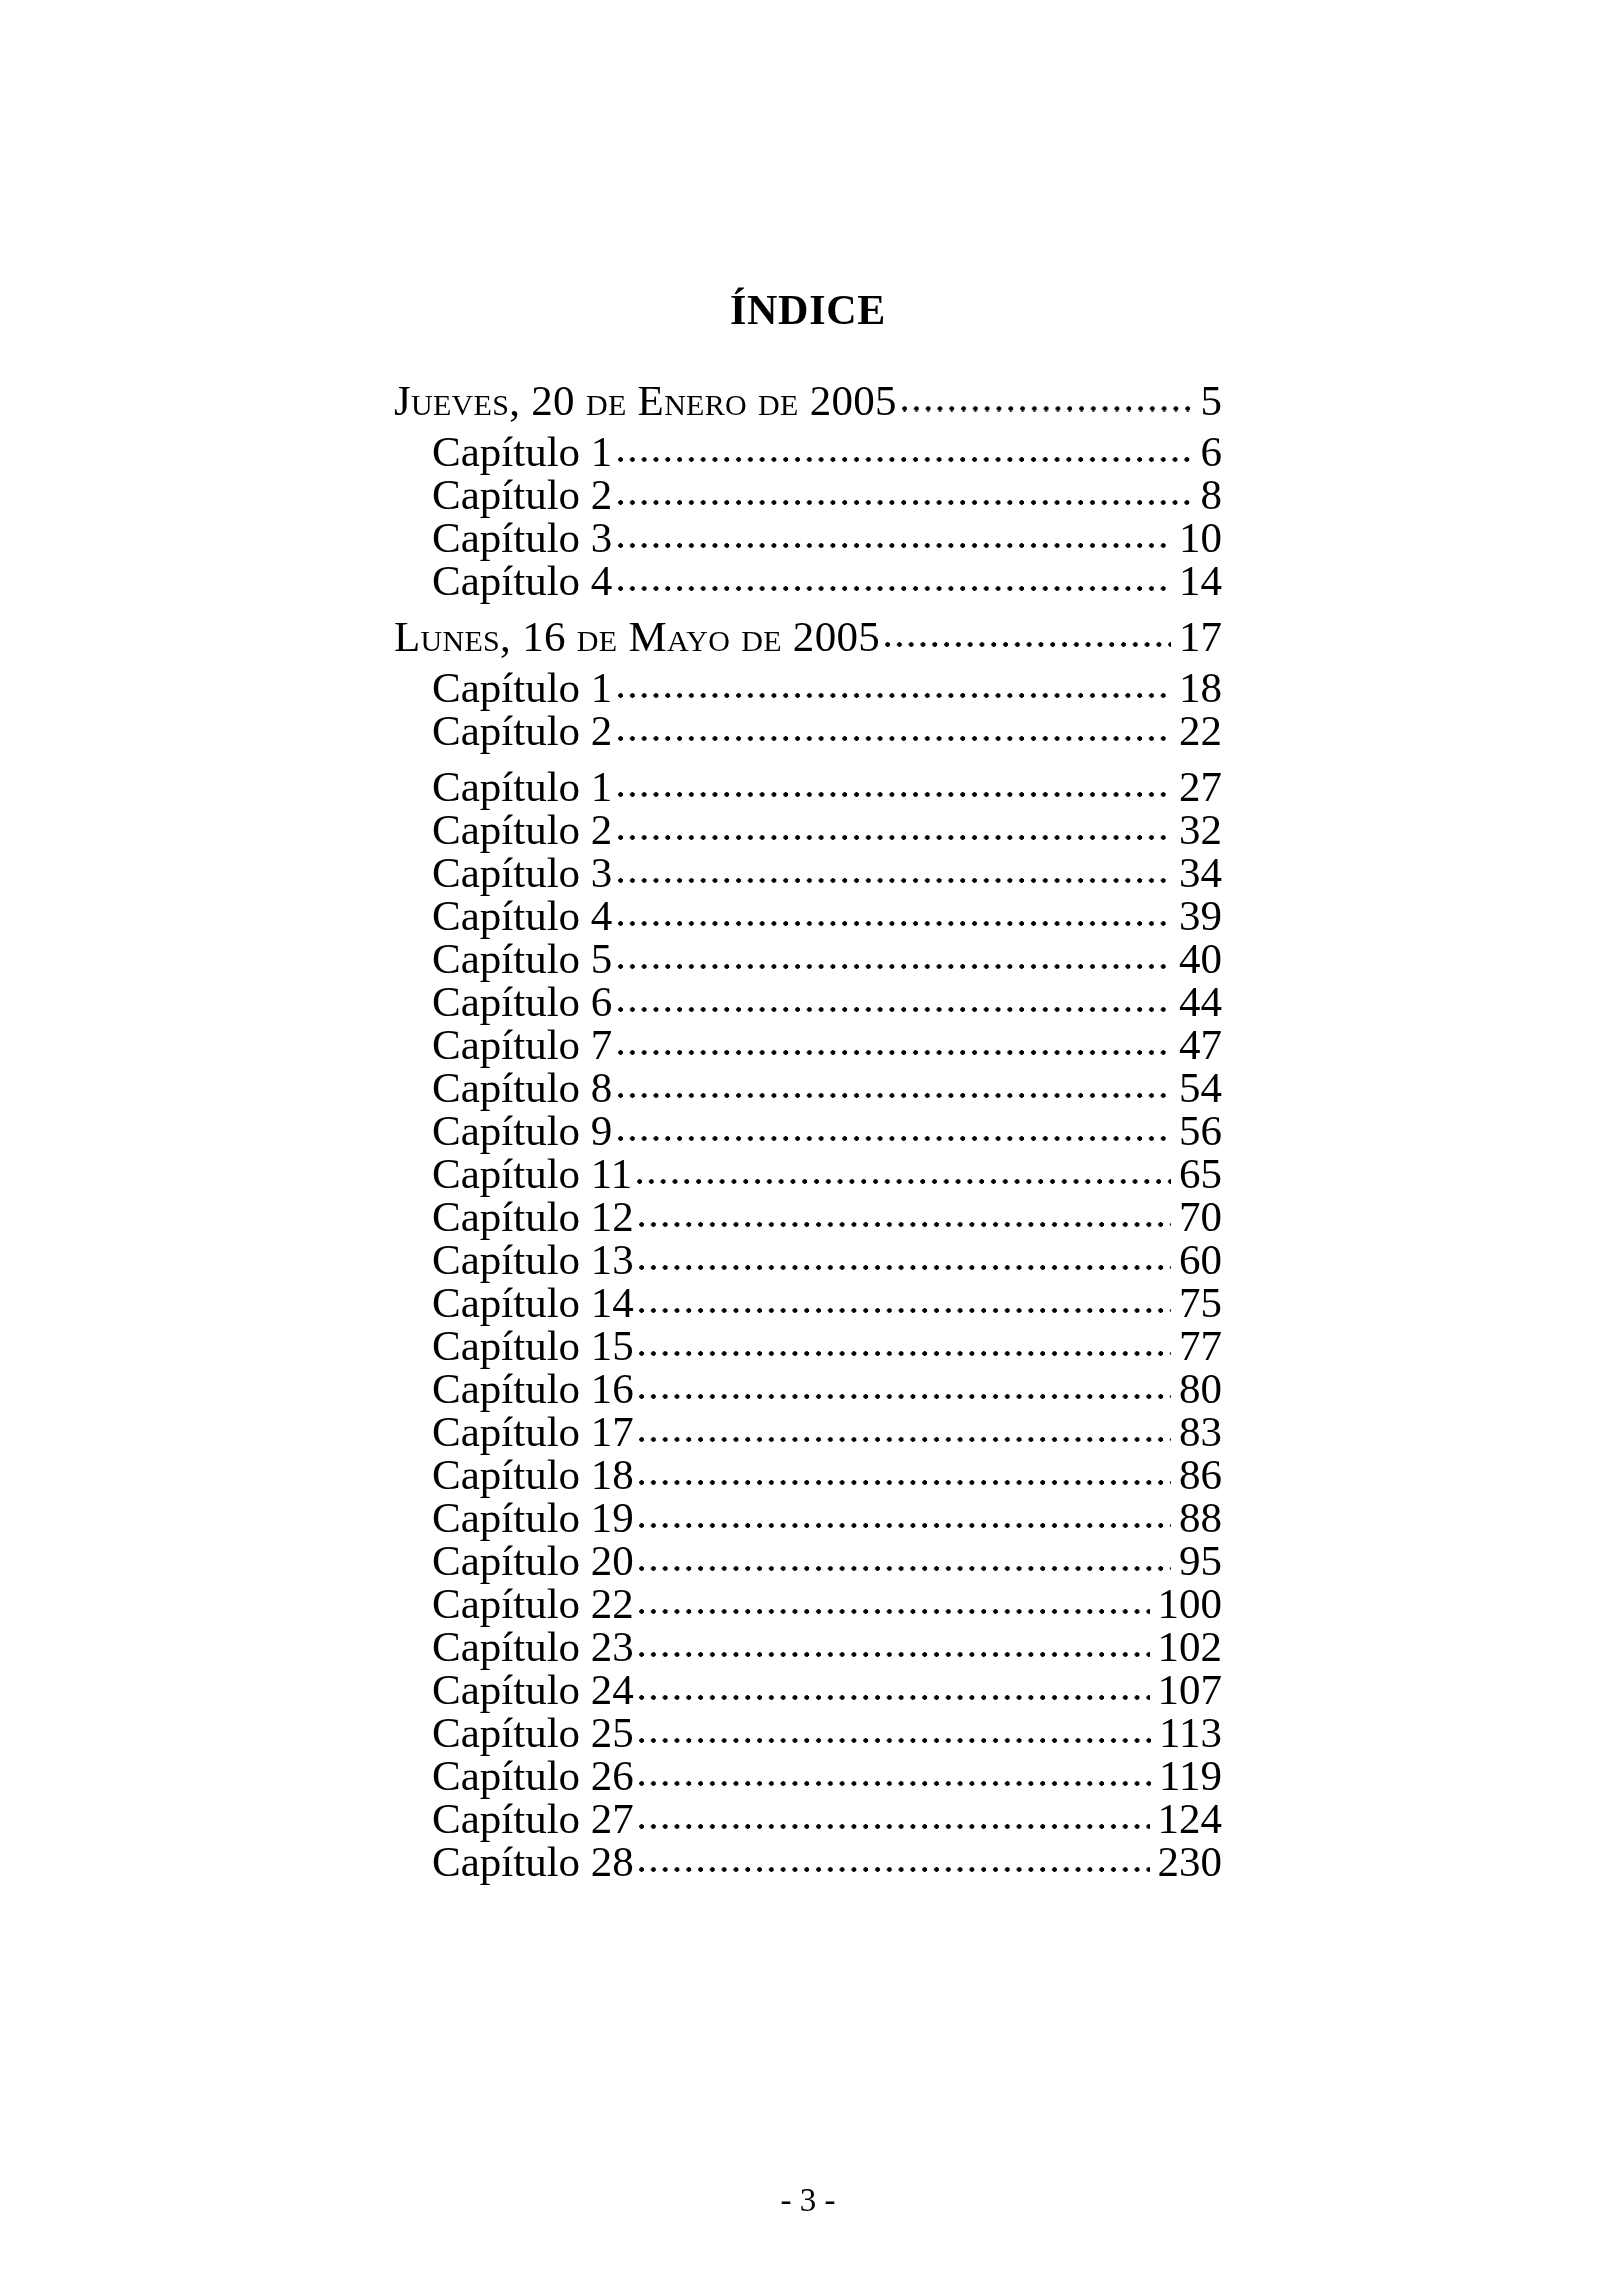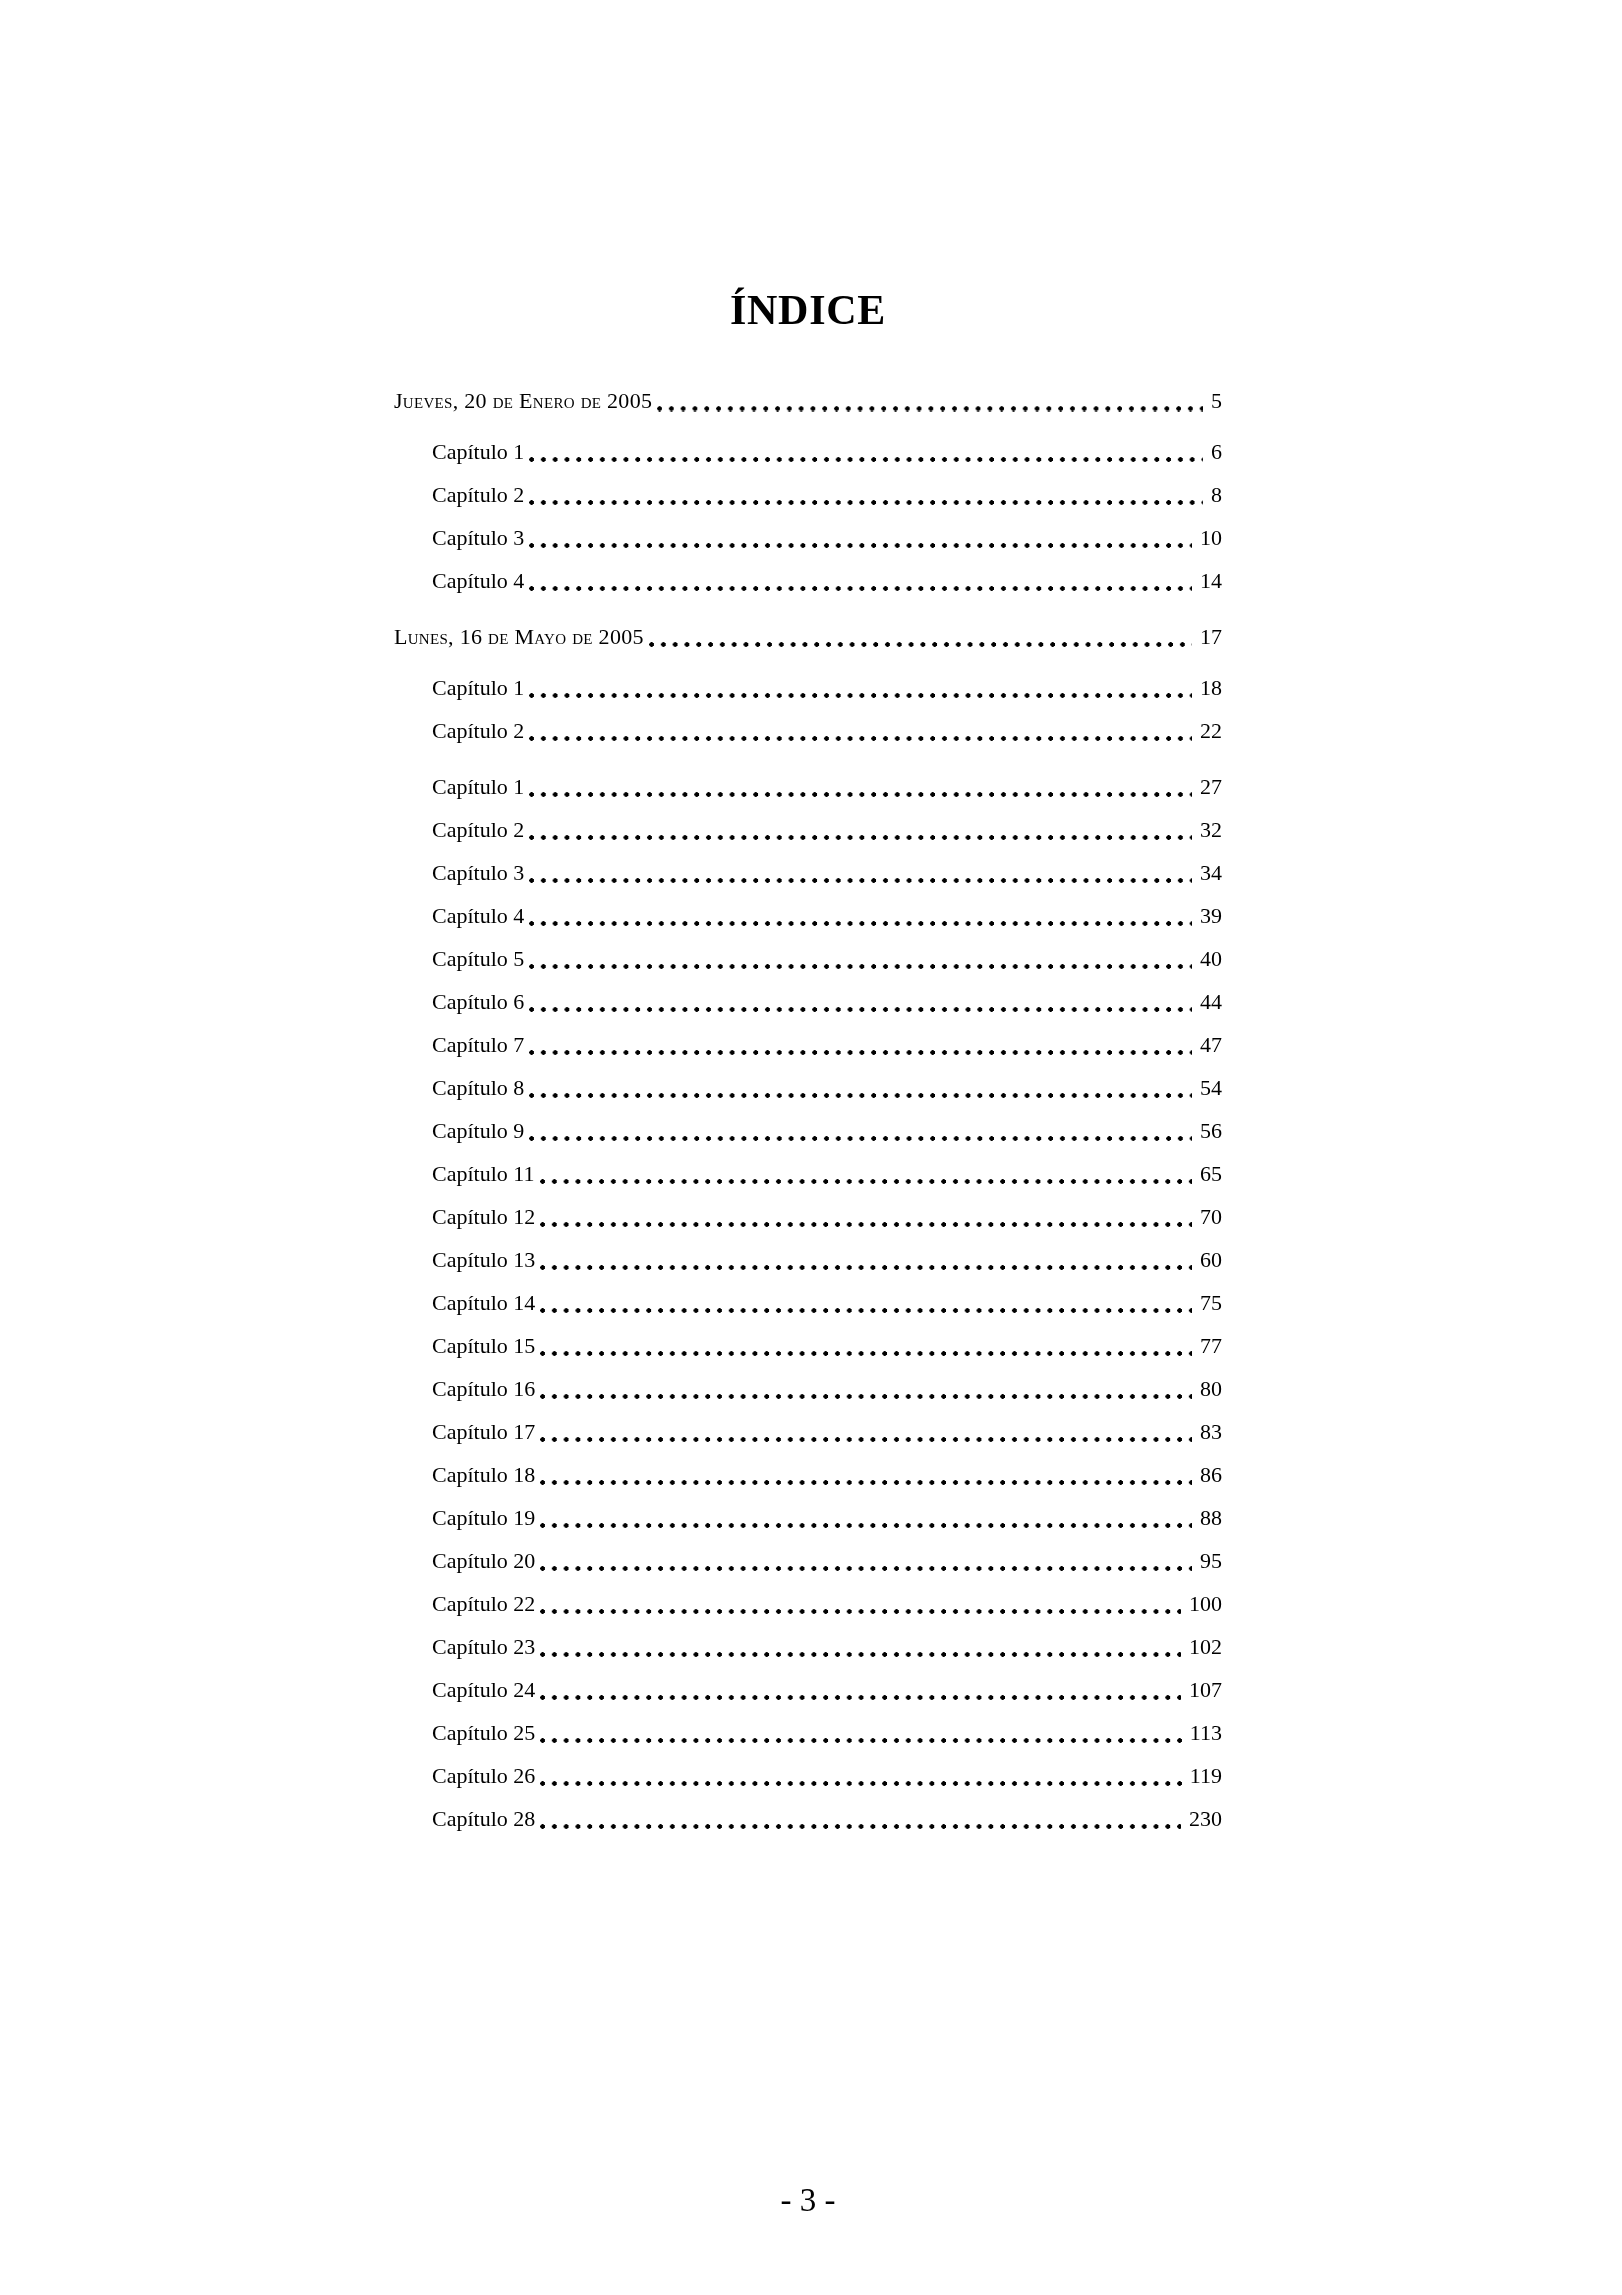--- a/index.html
+++ b/index.html
@@ -29,21 +29,21 @@
     font-weight: bold;
     letter-spacing: 0.7px;
   }
   .toc {
     margin-top: 48px;
   }
   .section { margin-top: 13px; }
   .section:first-child { margin-top: 0; }
   .row {
     display: flex;
-    font-size: 22px;
+    font-size: 43px;
     line-height: 43px;
     white-space: nowrap;
   }
   .row.heading { margin-bottom: 7.9px; }
   .heading .label {
     font-variant: small-caps;
     letter-spacing: 0.3px;
   }
   .chapters .row { padding-left: 38px; }
   .leader {
@@ -269,20 +269,25 @@
     <span class="leader"></span>
     <span class="pagenum">113</span>
   </div>
 
   <div class="row chapter">
     <span class="label">Capítulo 26</span>
     <span class="leader"></span>
     <span class="pagenum">119</span>
   </div>
 
+  <div class="row chapter">
+    <span class="label">Capítulo 27</span>
+    <span class="leader"></span>
+    <span class="pagenum">124</span>
+  </div>
 
   <div class="row chapter">
     <span class="label">Capítulo 28</span>
     <span class="leader"></span>
     <span class="pagenum">230</span>
   </div>
 
 </div>
   </div>
 </div>

